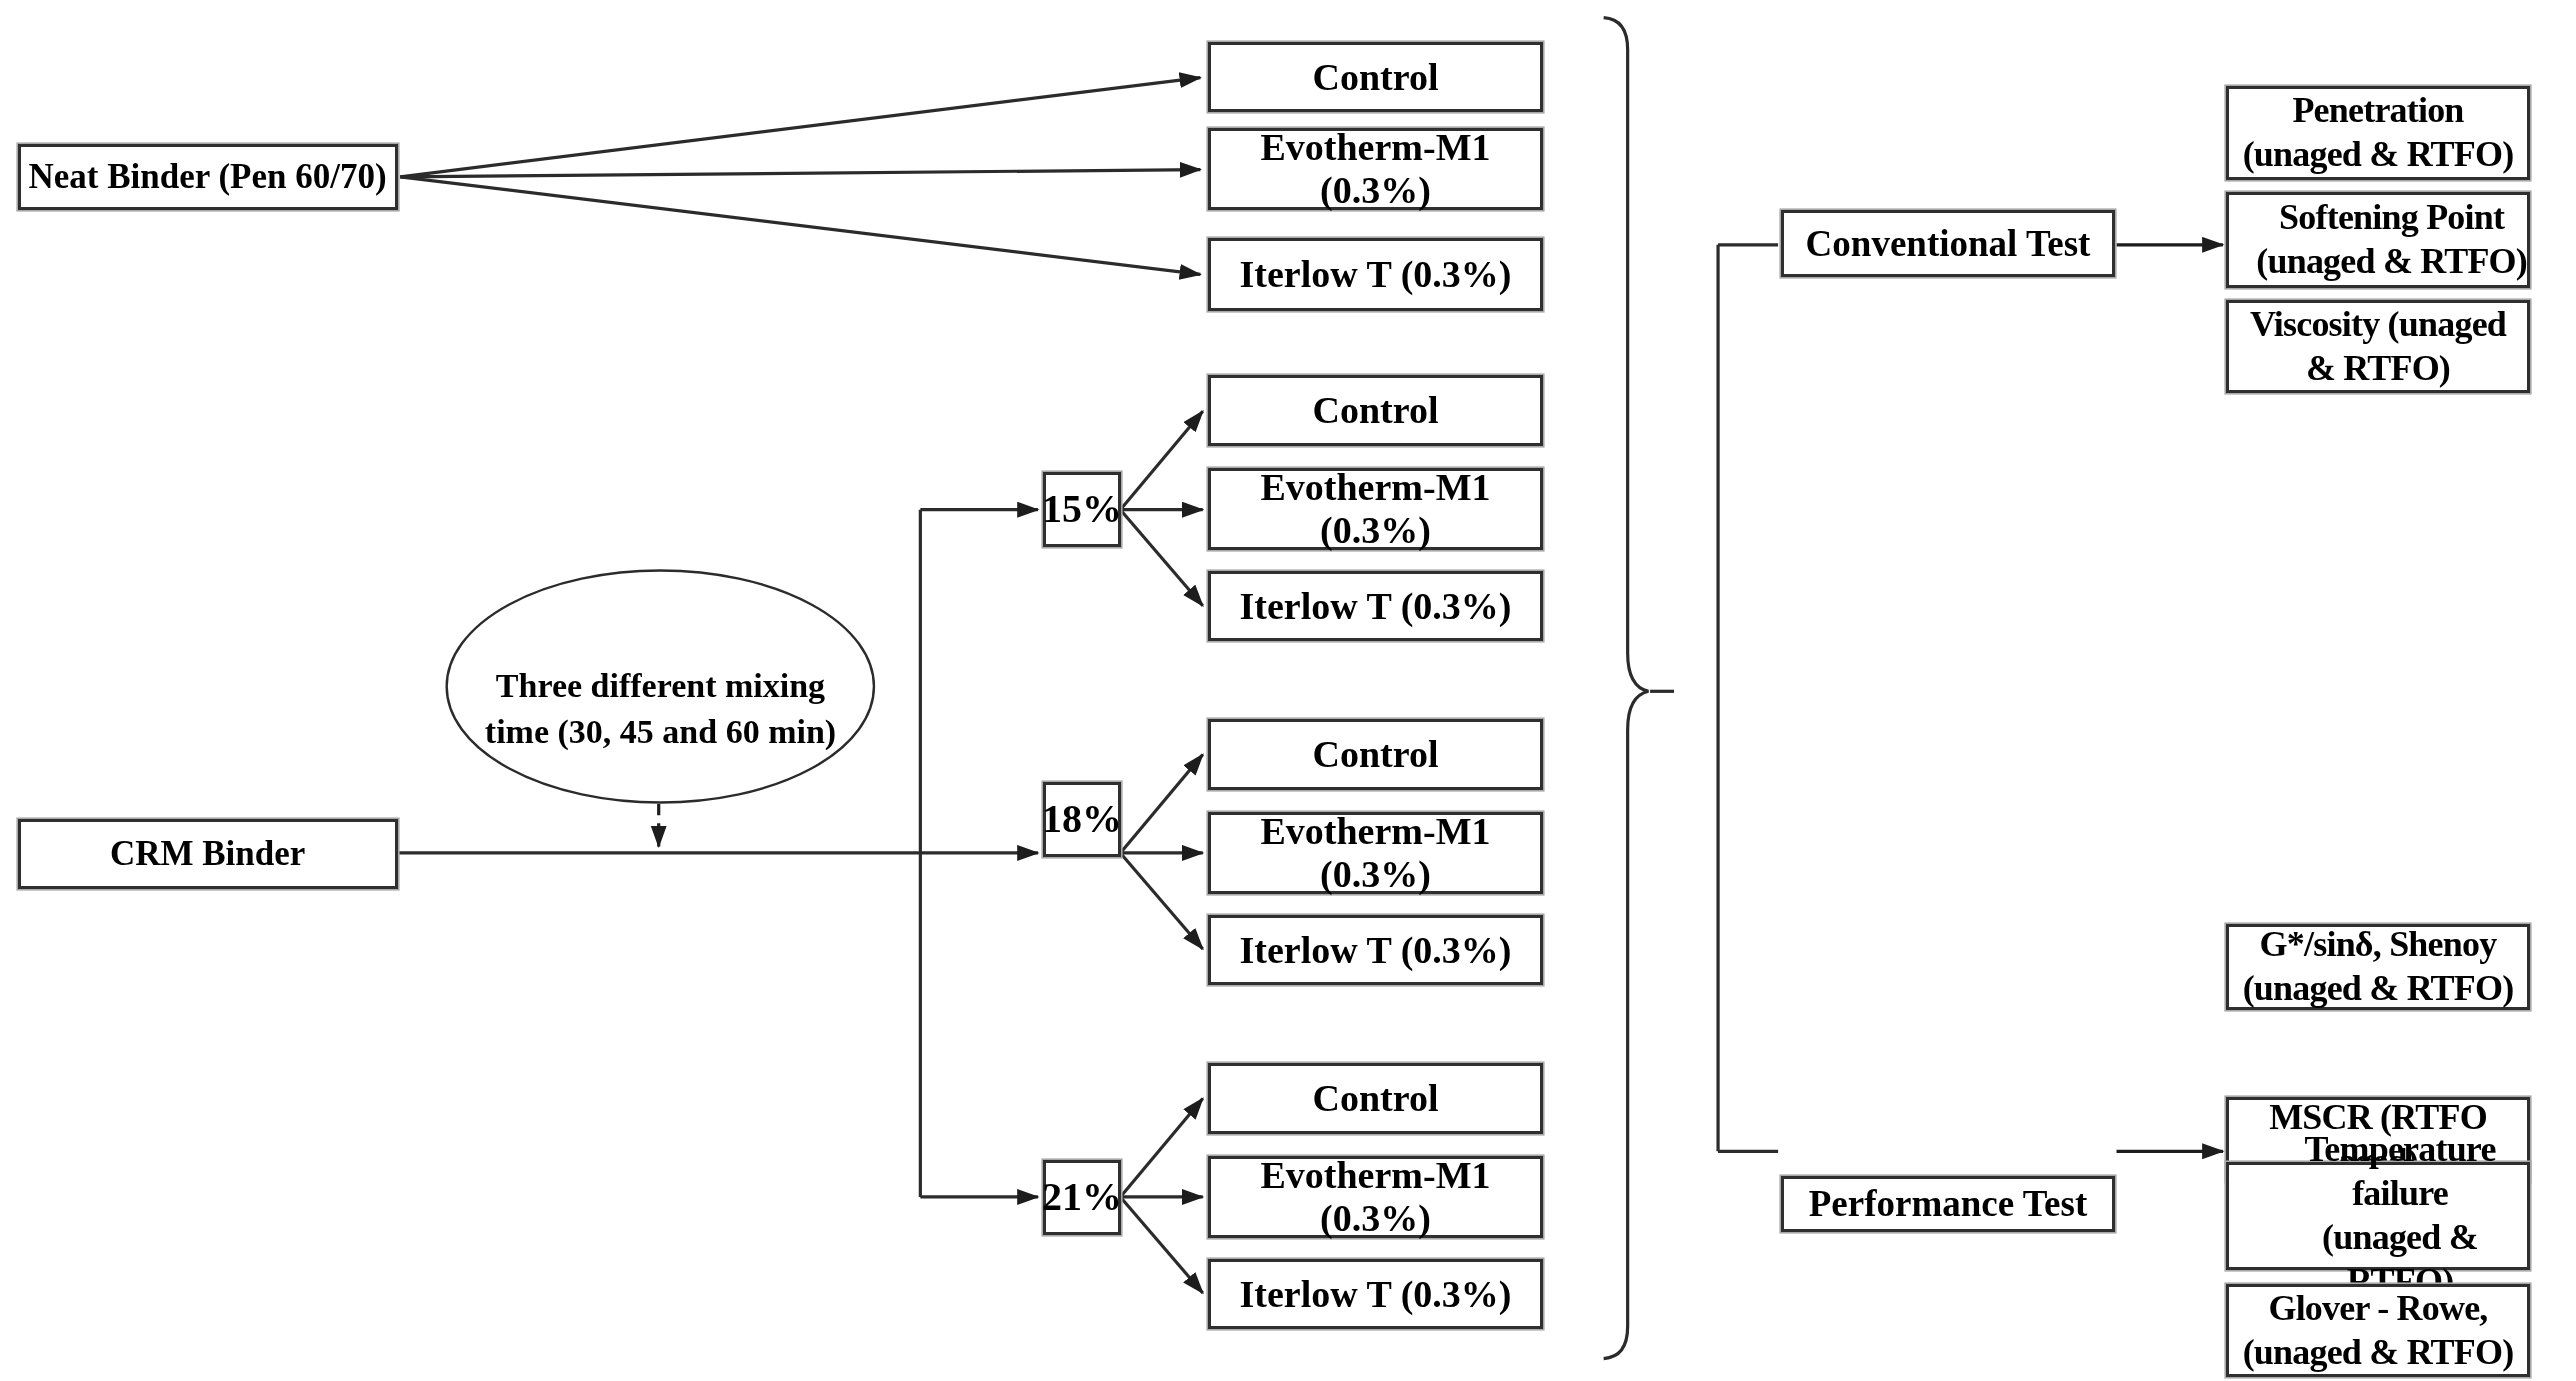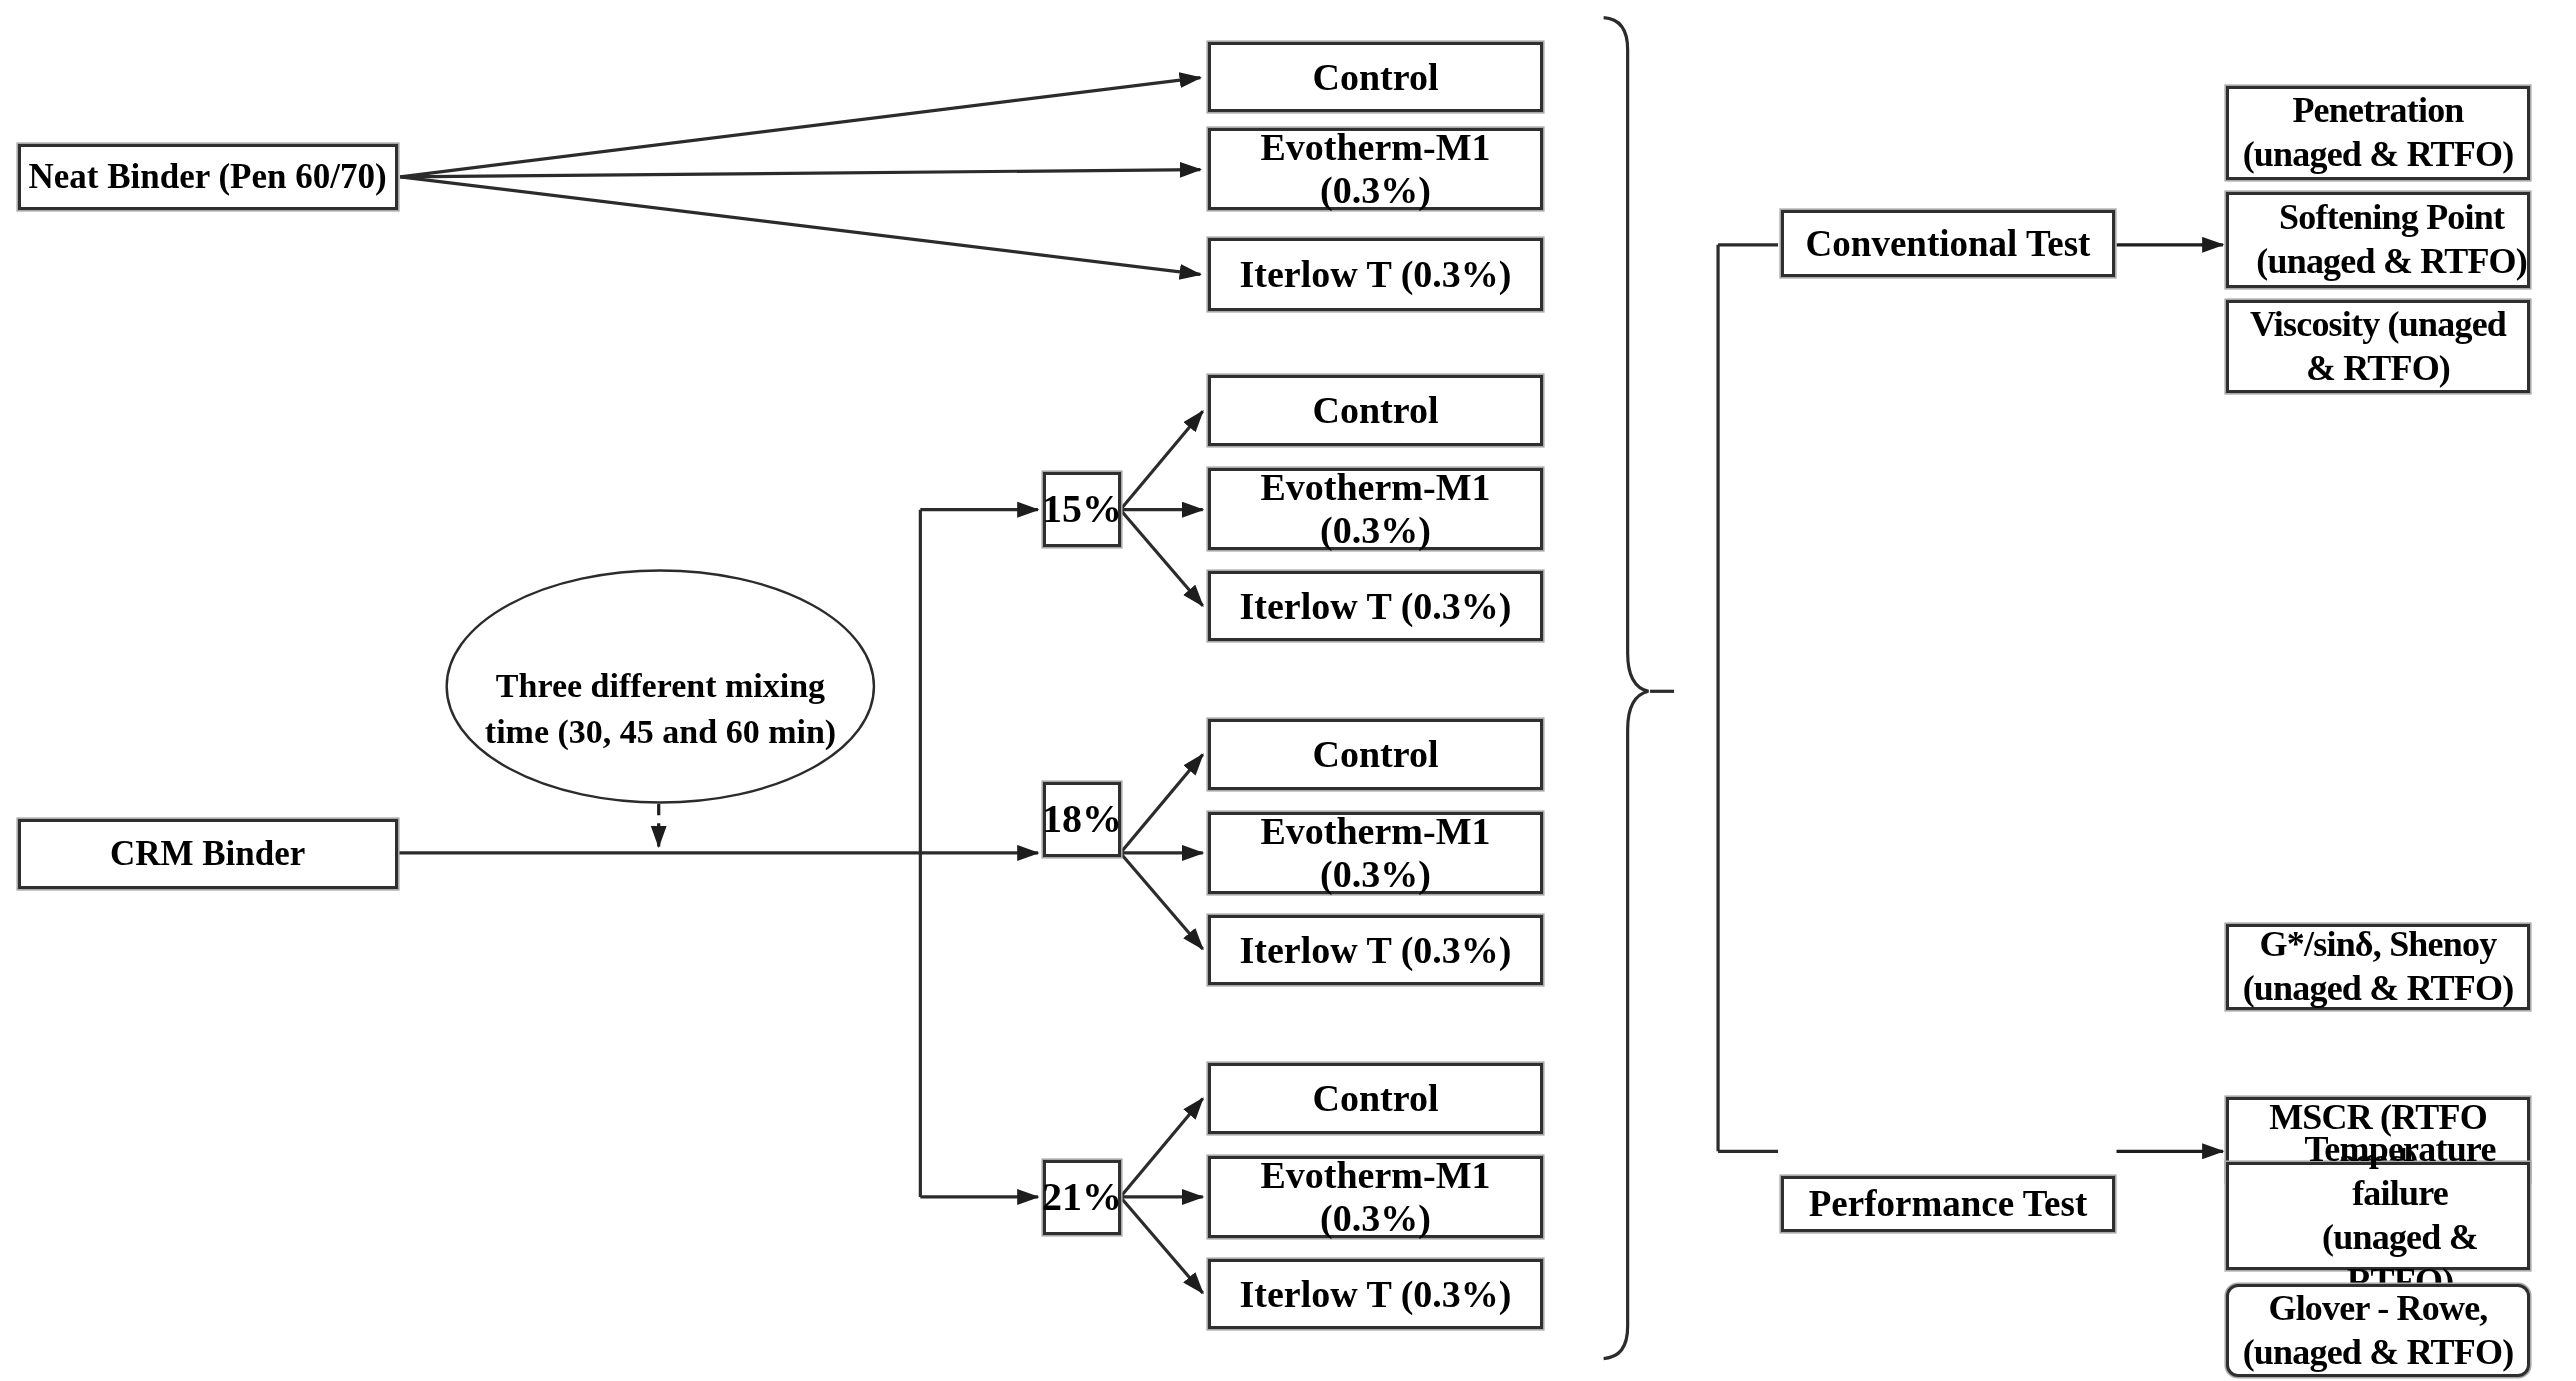--- a/index.html
+++ b/index.html
@@ -188,19 +188,19 @@
 (unaged &amp; RTFO)</span>
   </div>
   <div class="box f-right" style="left:2226px;top:1097px;width:304px;height:85px;">
     <span>MSCR (RTFO
 aged)</span>
   </div>
   <div class="box f-right" style="left:2226px;top:1162px;width:304px;height:108px;padding-left:44px;">
     <span>Temperature failure
 (unaged &amp; RTFO)</span>
   </div>
-  <div class="box f-right" style="left:2226px;top:1284px;width:304px;height:93px;border-radius:12px;">
+  <div class="box f-right" style="left:2226px;top:1284px;width:304px;height:93px;">
     <span>Glover - Rowe,
 (unaged &amp; RTFO)</span>
   </div>
 
 </div>
 
 
 </body></html>

